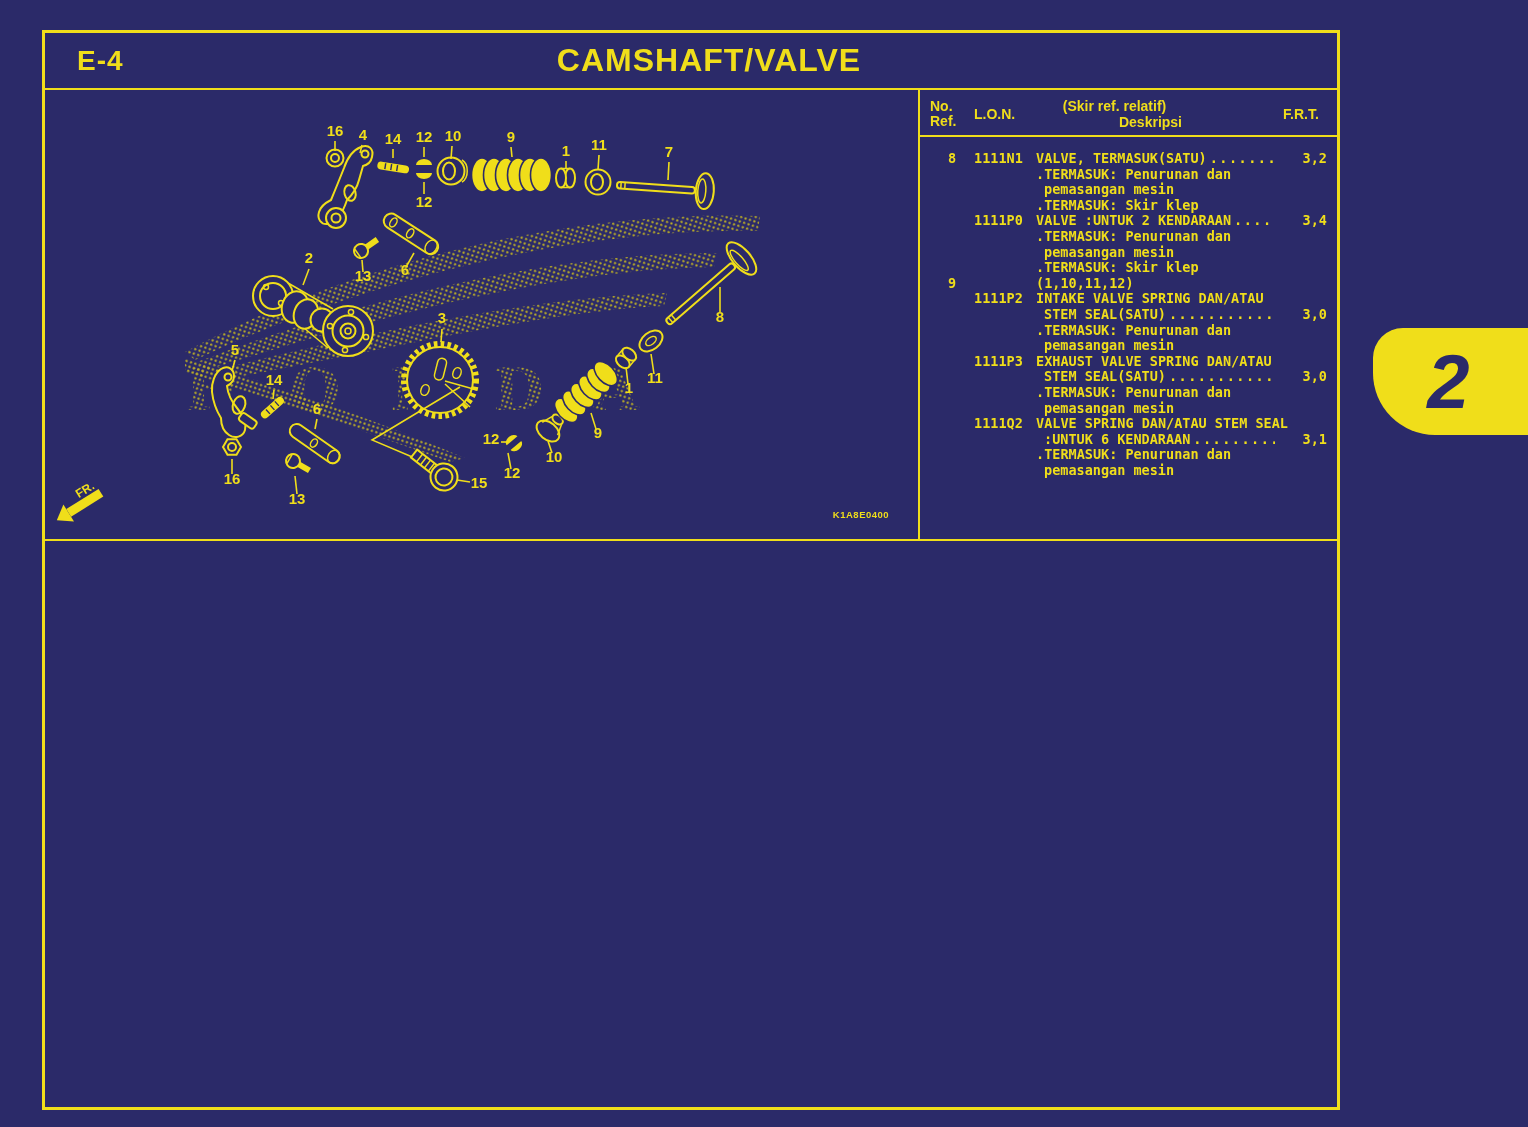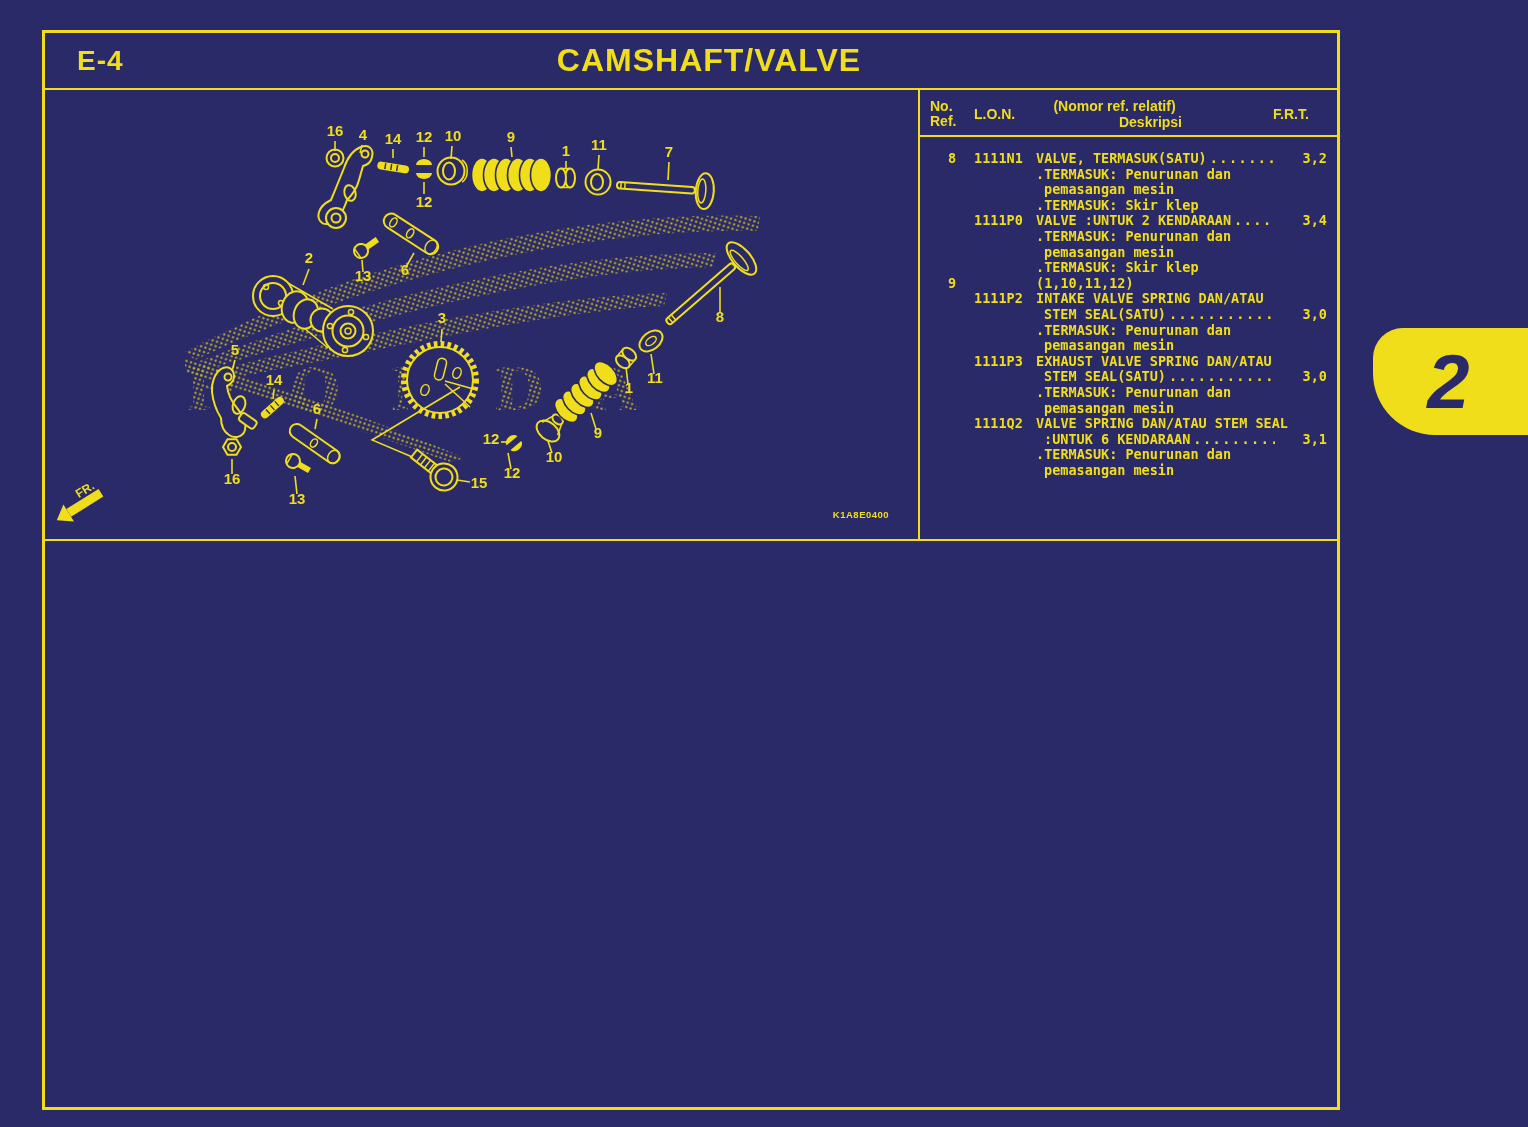--- a/index.html
+++ b/index.html
@@ -16,21 +16,21 @@
   .diagram-area{width:873px;flex:none;position:relative;}
   svg.diag{display:block;width:873px;height:449px;}
   .table-panel{flex:1;border-left:2px solid var(--y);color:var(--y);display:flex;flex-direction:column;min-width:0;}
   .tbl-header{flex:none;height:47px;box-sizing:border-box;border-bottom:2px solid var(--y);
               display:flex;align-items:center;font-weight:bold;font-size:14px;padding:2px 8px 0 10px;}
   .col-ref{width:44px;flex:none;line-height:15px;}
   .col-lon{width:62px;flex:none;}
   .col-desc{flex:1;text-align:center;line-height:16px;min-width:0;}
   .col-desc .top{transform:translateX(-40px);}
   .col-desc .sub{transform:translateX(-4px);}
-  .col-frt{width:56px;flex:none;text-align:left;}
+  .col-frt{width:56px;flex:none;text-align:center;}
   .rows{font-family:"DejaVu Sans Mono",monospace;font-size:13.5px;font-weight:bold;
         line-height:15.6px;padding:14px 10px 0 10px;}
   .line{display:flex;}
   .l-ref{width:44px;flex:none;text-align:center;}
   .l-lon{width:62px;flex:none;}
   .l-desc{flex:1;display:flex;min-width:0;}
   .l-desc.ind{padding-left:8px;}
   .l-text{white-space:pre;flex:none;}
   .dots{flex:1;overflow:hidden;white-space:nowrap;margin:0 3px;letter-spacing:1.5px;}
   .l-frt{flex:none;margin-left:25px;}
@@ -314,21 +314,21 @@
       </div>
 
       <div class="table-panel">
         <div class="tbl-header">
           <div class="col-ref">
             <div>No.</div>
             <div>Ref.</div>
           </div>
           <div class="col-lon">L.O.N.</div>
           <div class="col-desc">
-            <div class="top">(Nomor ref. relatif)</div>
+            <div class="top">(Skir ref. relatif)</div>
             <div class="sub">Deskripsi</div>
           </div>
           <div class="col-frt">F.R.T.</div>
         </div>
         <div class="rows">
             <div class="line">
               <span class="l-ref">8</span>
               <span class="l-lon">1111N1</span>
               <span class="l-desc">
                 <span class="l-text">VALVE, TERMASUK(SATU)</span>

